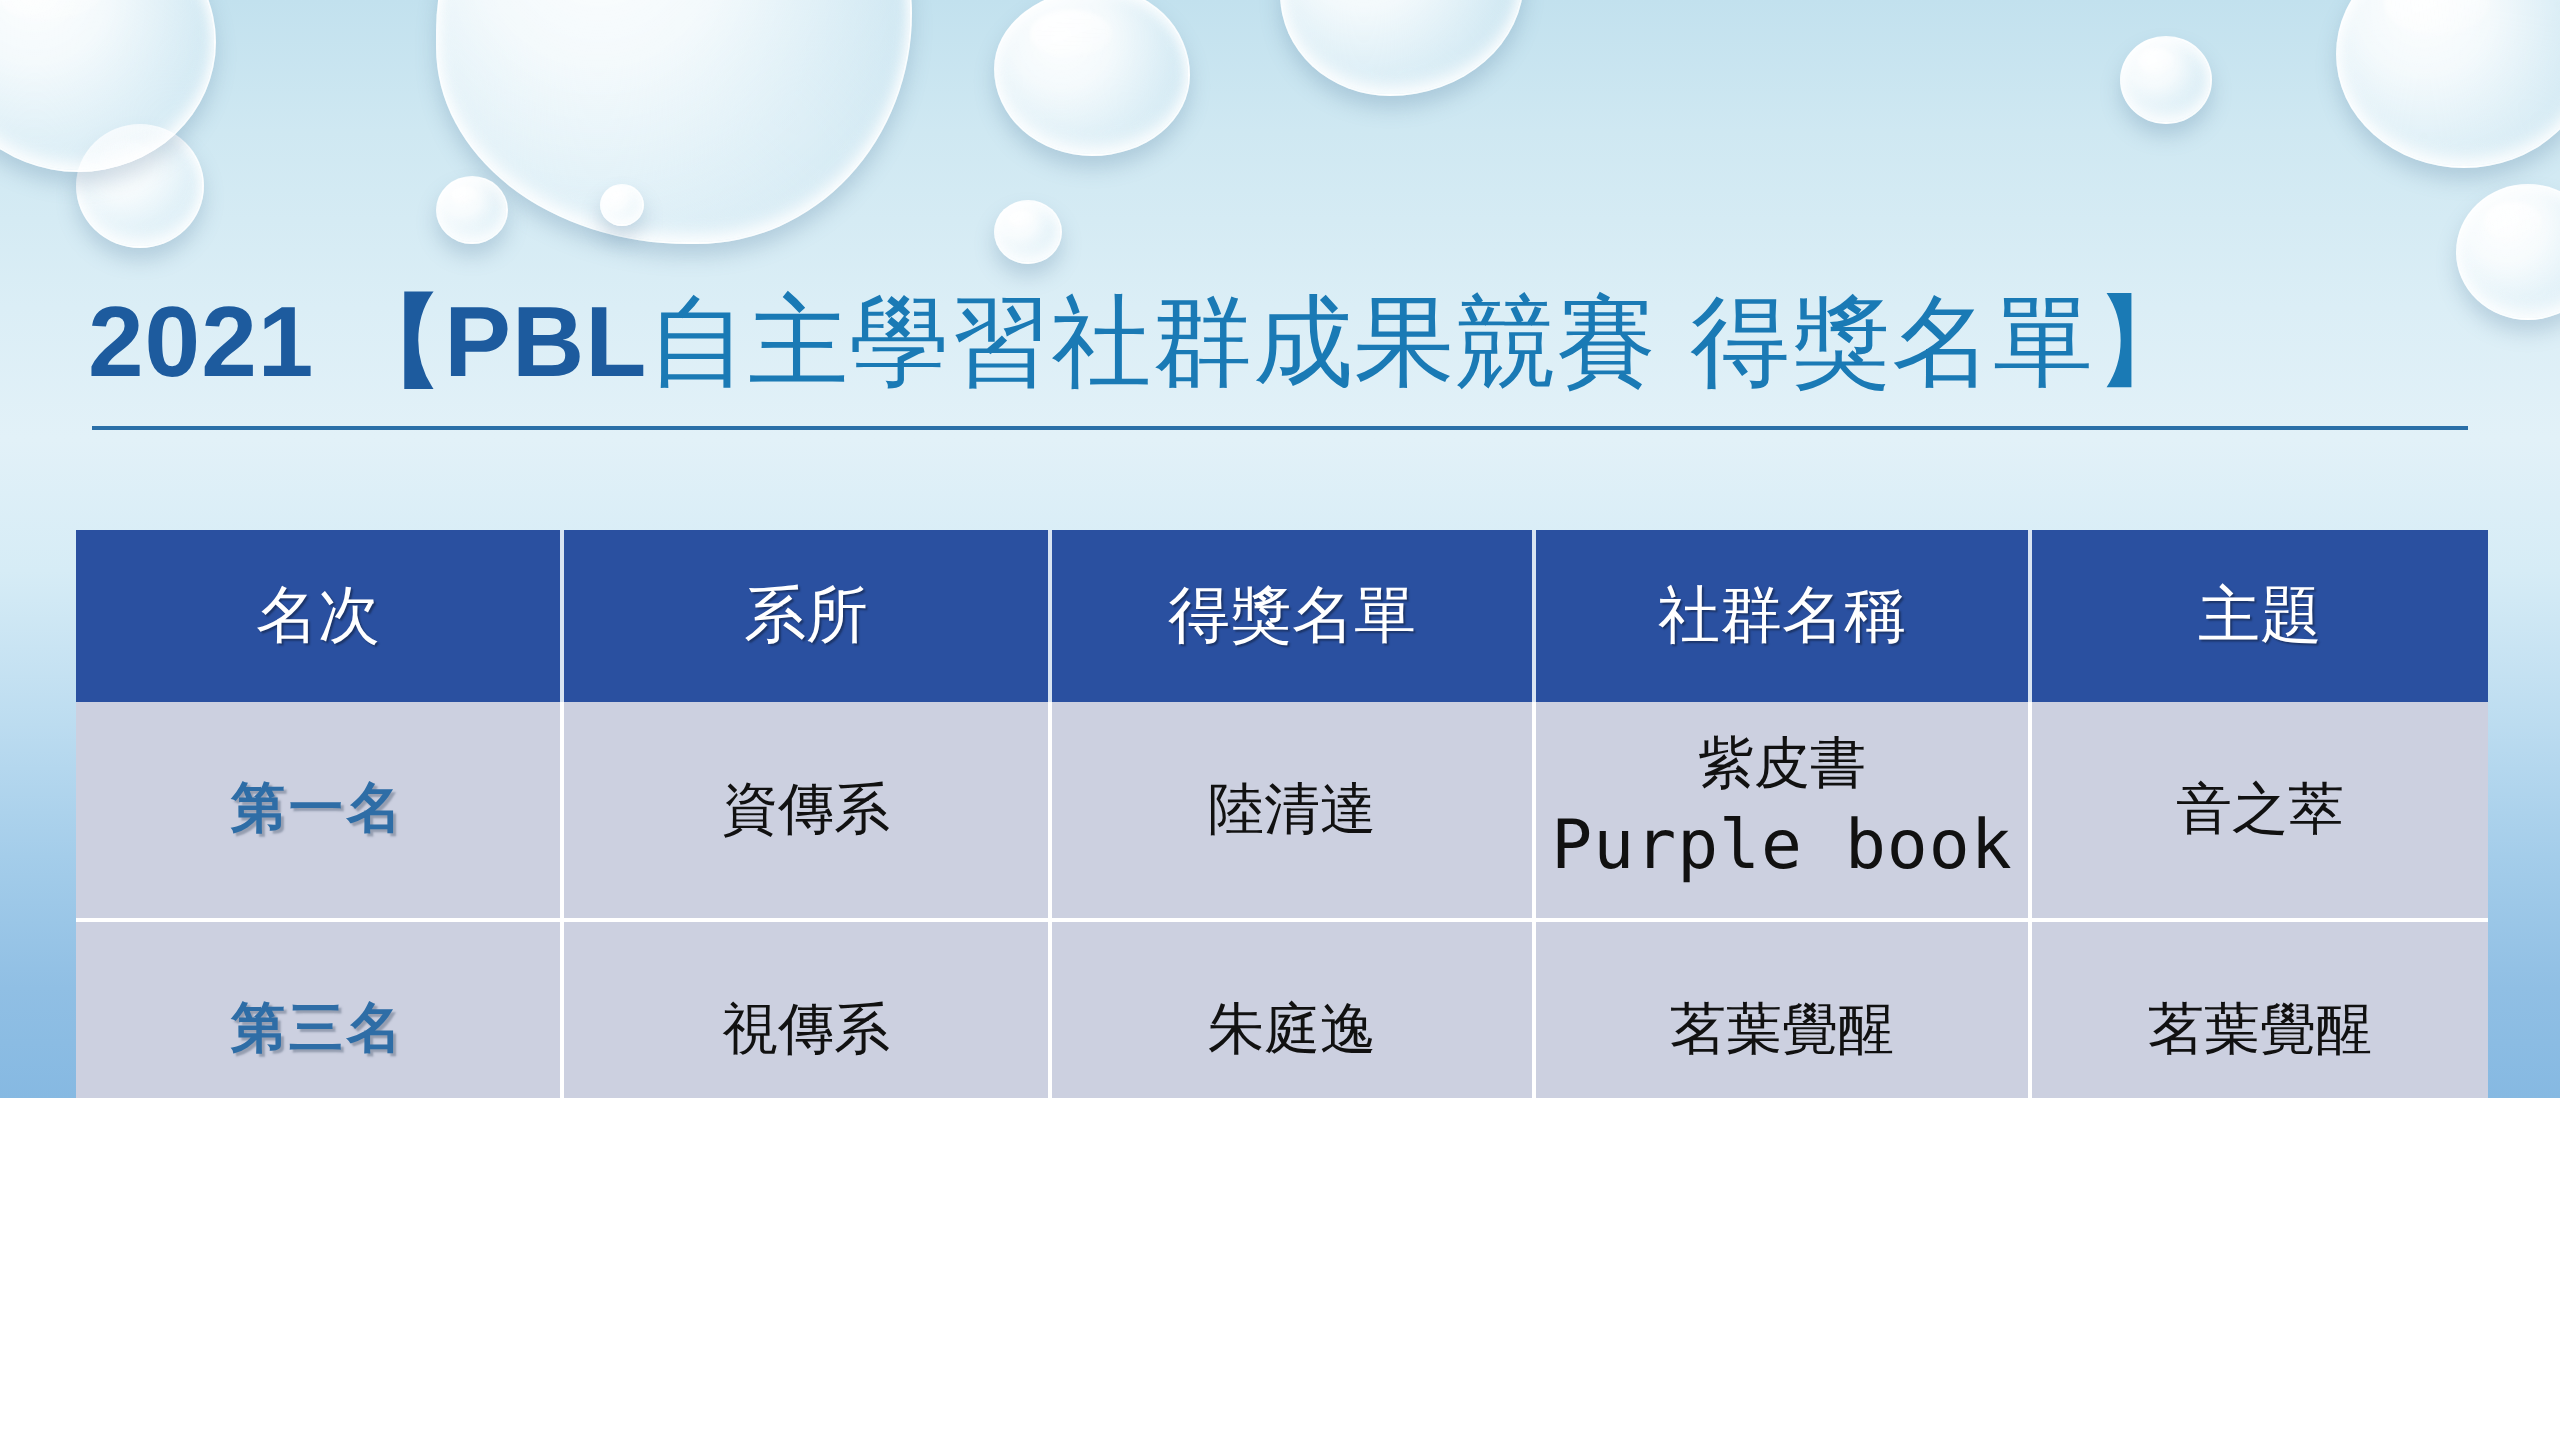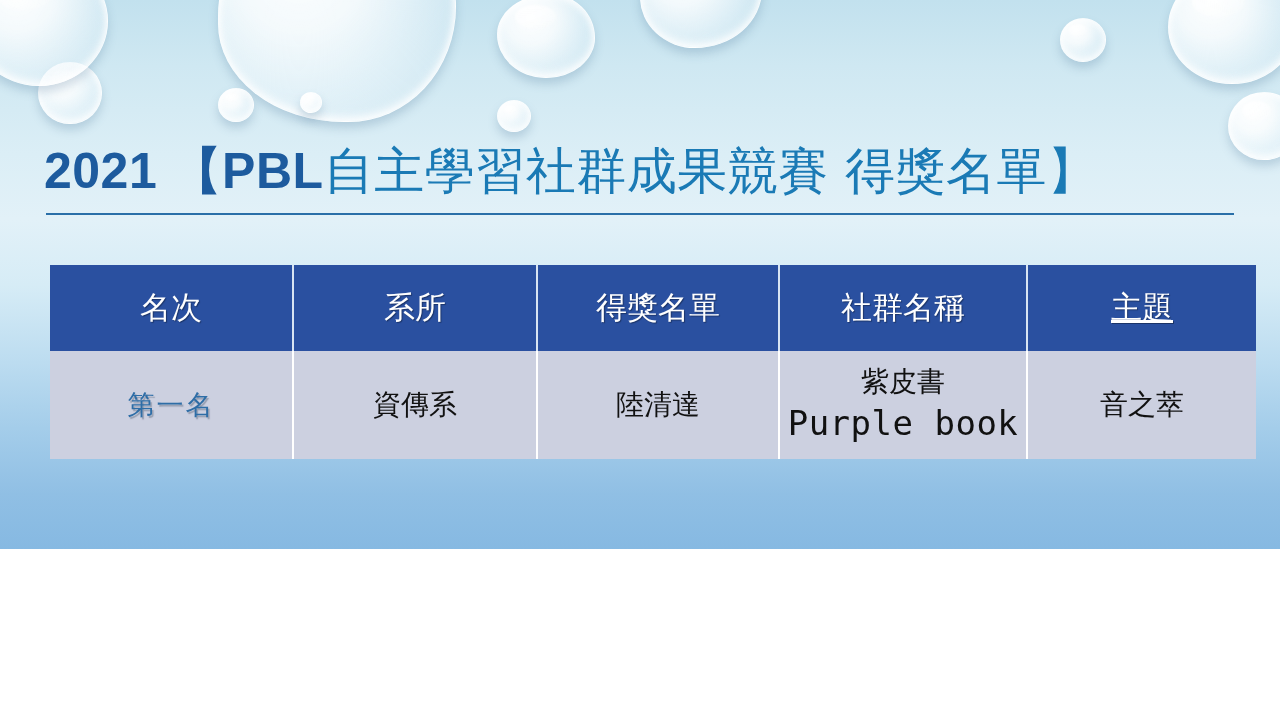--- a/index.html
+++ b/index.html
@@ -118,61 +118,60 @@
   .table-wrap {
     position: absolute;
     left: 38px;
     top: 265px;
     width: 1206px;
   }
   table.results {
     width: 1206px;
     border-collapse: collapse;
     table-layout: fixed;
-    margin-left: 12px;
   }
   table.results col.c0 { width: 243px; }
   table.results col.c1 { width: 244px; }
   table.results col.c2 { width: 242px; }
   table.results col.c3 { width: 248px; }
   table.results col.c4 { width: 229px; }
 
   thead th {
     background: #2a50a0;
     color: #ffffff;
     font-family: "DejaVu Serif", "Liberation Serif", serif;
     font-weight: normal;
     font-size: 31px;
     height: 84px;
     text-align: center;
     vertical-align: middle;
     border-right: 2px solid #d8e4f2;
     text-shadow: 1px 1px 1px rgba(0,0,0,0.35);
   }
-  thead th:last-child { border-right: none; text-decoration: underline; }
+  thead th:last-child { border-right: none; }
 
   tbody td {
     font-family: "DejaVu Serif", "Liberation Serif", serif;
     font-size: 28px;
     color: #111111;
     text-align: center;
     vertical-align: middle;
     border-right: 2px solid #ffffff;
     border-bottom: 2px solid #ffffff;
     padding: 6px 4px;
     line-height: 1.32;
   }
   tbody td:last-child { border-right: none; }
   tbody tr.odd td  { background: #ccd0e0; height: 96px; }
   tbody tr.even td { background: #e6e7f0; height: 96px; }
   tbody tr:last-child td { border-bottom: none; }
 
   td.rank {
     color: #2e6da6;
-    font-weight: normal;
+    font-weight: bold;
     font-size: 27px;
     letter-spacing: 2px;
     text-shadow: 1.5px 1.5px 1px rgba(120,130,150,0.65);
   }
   .cell-line { display: block; }
   .cell-line.latin {
     font-family: "DejaVu Sans Mono", "Liberation Mono", monospace;
     font-size: 34px;
     letter-spacing: 0.5px;
   }
@@ -233,18 +232,27 @@
           <td>資傳系</td>
           <td>陸清達</td>
           <td>
             <span class="cell-line">紫皮書</span>
             <span class="cell-line latin">Purple book</span>
           </td>
           <td>音之萃</td>
         </tr>
 
 
+        <tr class="odd">
+          <td class="rank">第三名</td>
+          <td>視傳系</td>
+          <td>朱庭逸</td>
+          <td>
+            <span class="cell-line">茗葉覺醒</span>
+          </td>
+          <td>茗葉覺醒</td>
+        </tr>
 
       </tbody>
     </table>
   </div>
 
 </div>
 
 </body></html>

